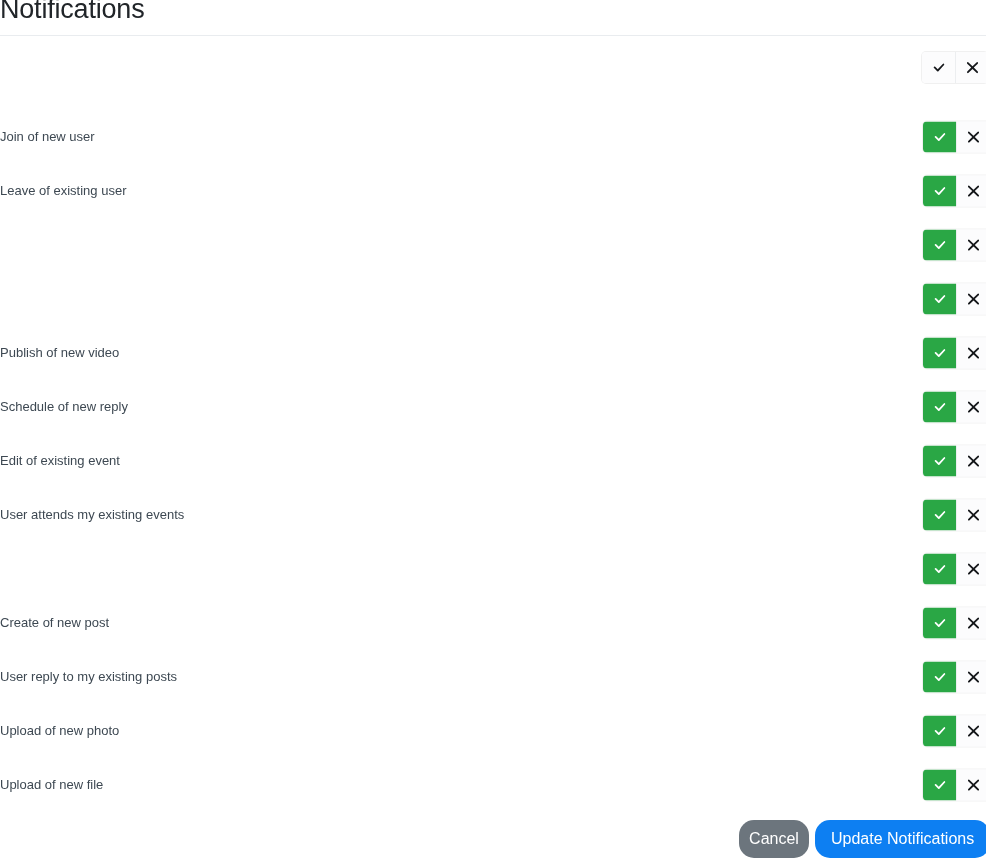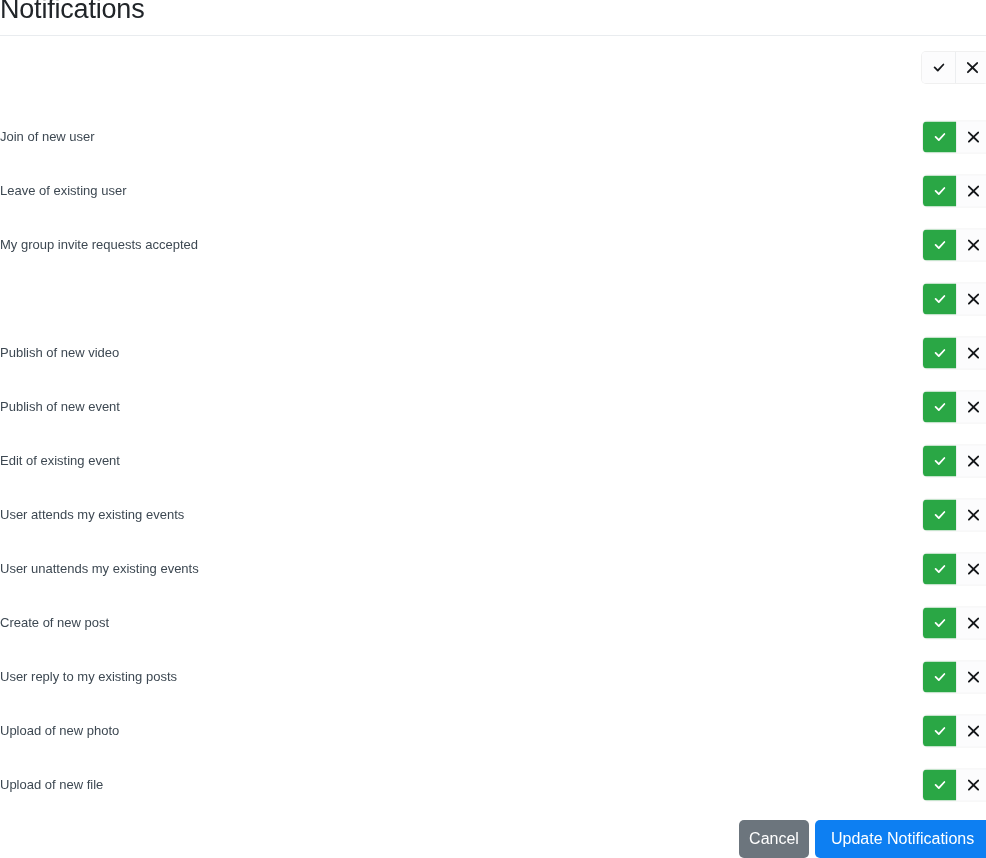--- a/index.html
+++ b/index.html
@@ -134,21 +134,21 @@
 
   .btn {
     position: absolute;
     top: 0;
     height: 38px;
     display: inline-flex;
     align-items: center;
     justify-content: center;
     padding: 0 14px;
     border: 0;
-    border-radius: 5px;
+    border-radius: 15px;
     font-family: "Liberation Sans", sans-serif;
     font-size: 16px;
     line-height: 1;
     color: #ffffff;
     cursor: pointer;
     white-space: nowrap;
   }
 
   .btn-cancel {
     left: 739px;
@@ -222,21 +222,20 @@
           <button class="btn-toggle" aria-label="Disable">
             <span>
               <svg width="13" height="13" viewBox="0 0 16 16">
                 <path class="glyph-dark" d="M3.1 1.7 8 6.6l4.9-4.9a1.1 1.1 0 0 1 1.6 1.56L9.6 8.15l4.9 4.9a1.1 1.1 0 1 1-1.56 1.56L8 9.7l-4.9 4.9a1.1 1.1 0 0 1-1.56-1.56l4.86-4.9-4.9-4.88A1.1 1.1 0 1 1 3.1 1.7z"></path>
               </svg>
             </span>
           </button>
         </div>
       </div>
       <div class="row" style="top: 225px;">
-        <span class="row-label">My group invite requests accepted</span>
         <div class="btn-group">
           <button class="btn-toggle is-on" aria-label="Enable">
             <span>
               <svg width="14" height="14" viewBox="0 0 16 16">
                 <path class="glyph-light" d="M13.7 3.3a1 1 0 0 1 .06 1.41l-6.4 7a1 1 0 0 1-1.45.03L2.3 8.13a1 1 0 1 1 1.4-1.42l2.86 2.83 5.72-6.25a1 1 0 0 1 1.42-.06z"></path>
               </svg>
             </span>
           </button>
           <button class="btn-toggle" aria-label="Disable">
             <span>
@@ -278,21 +277,21 @@
           <button class="btn-toggle" aria-label="Disable">
             <span>
               <svg width="13" height="13" viewBox="0 0 16 16">
                 <path class="glyph-dark" d="M3.1 1.7 8 6.6l4.9-4.9a1.1 1.1 0 0 1 1.6 1.56L9.6 8.15l4.9 4.9a1.1 1.1 0 1 1-1.56 1.56L8 9.7l-4.9 4.9a1.1 1.1 0 0 1-1.56-1.56l4.86-4.9-4.9-4.88A1.1 1.1 0 1 1 3.1 1.7z"></path>
               </svg>
             </span>
           </button>
         </div>
       </div>
       <div class="row" style="top: 387px;">
-        <span class="row-label">Publish of new event</span>
+        <span class="row-label">Schedule of new reply</span>
         <div class="btn-group">
           <button class="btn-toggle is-on" aria-label="Enable">
             <span>
               <svg width="14" height="14" viewBox="0 0 16 16">
                 <path class="glyph-light" d="M13.7 3.3a1 1 0 0 1 .06 1.41l-6.4 7a1 1 0 0 1-1.45.03L2.3 8.13a1 1 0 1 1 1.4-1.42l2.86 2.83 5.72-6.25a1 1 0 0 1 1.42-.06z"></path>
               </svg>
             </span>
           </button>
           <button class="btn-toggle" aria-label="Disable">
             <span>
@@ -335,21 +334,20 @@
           <button class="btn-toggle" aria-label="Disable">
             <span>
               <svg width="13" height="13" viewBox="0 0 16 16">
                 <path class="glyph-dark" d="M3.1 1.7 8 6.6l4.9-4.9a1.1 1.1 0 0 1 1.6 1.56L9.6 8.15l4.9 4.9a1.1 1.1 0 1 1-1.56 1.56L8 9.7l-4.9 4.9a1.1 1.1 0 0 1-1.56-1.56l4.86-4.9-4.9-4.88A1.1 1.1 0 1 1 3.1 1.7z"></path>
               </svg>
             </span>
           </button>
         </div>
       </div>
       <div class="row" style="top: 549px;">
-        <span class="row-label">User unattends my existing events</span>
         <div class="btn-group">
           <button class="btn-toggle is-on" aria-label="Enable">
             <span>
               <svg width="14" height="14" viewBox="0 0 16 16">
                 <path class="glyph-light" d="M13.7 3.3a1 1 0 0 1 .06 1.41l-6.4 7a1 1 0 0 1-1.45.03L2.3 8.13a1 1 0 1 1 1.4-1.42l2.86 2.83 5.72-6.25a1 1 0 0 1 1.42-.06z"></path>
               </svg>
             </span>
           </button>
           <button class="btn-toggle" aria-label="Disable">
             <span>

